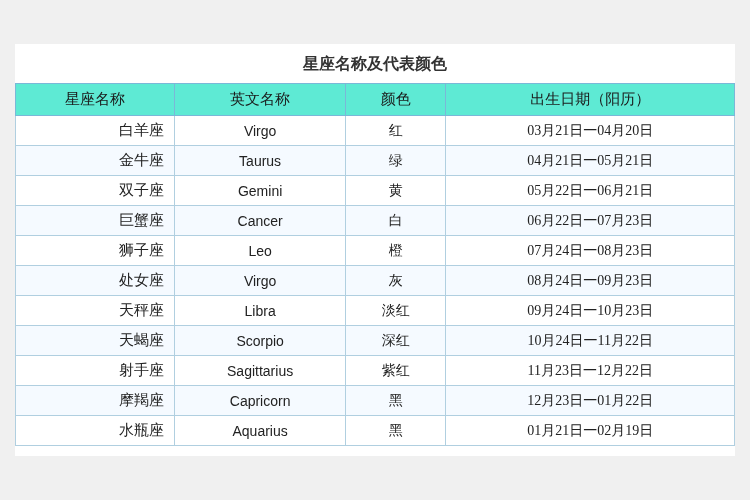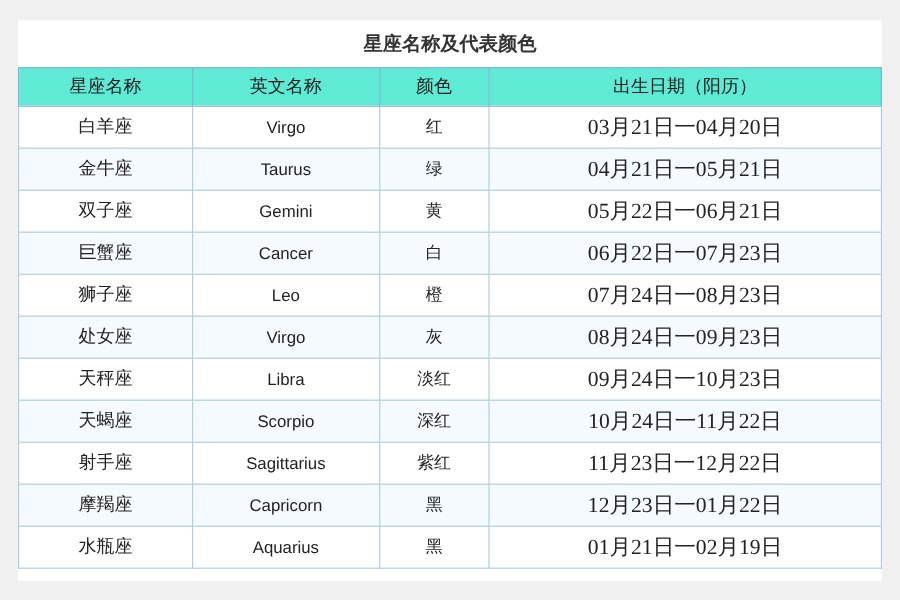--- a/index.html
+++ b/index.html
@@ -45,31 +45,31 @@
     tbody tr:nth-child(even) {
       background: #f5faff;
     }
     tbody td {
       border: 1px solid #b0cfe0;
       padding: 5px 10px;
       text-align: center;
       color: #222;
     }
     td.zh-name {
-      text-align: center;
+      text-align: right;
     }
     td.en-name {
       font-family: Arial, sans-serif;
       font-size: 14px;
     }
     td.color-name {
       font-size: 14px;
     }
     td.date-range {
-      font-size: 18px;
+      font-size: 14px;
       white-space: nowrap;
     }
   </style>
 </head>
 <body>
 
 <div class="container">
   <div class="page-title">星座名称及代表颜色</div>
   <table>
     <thead>

